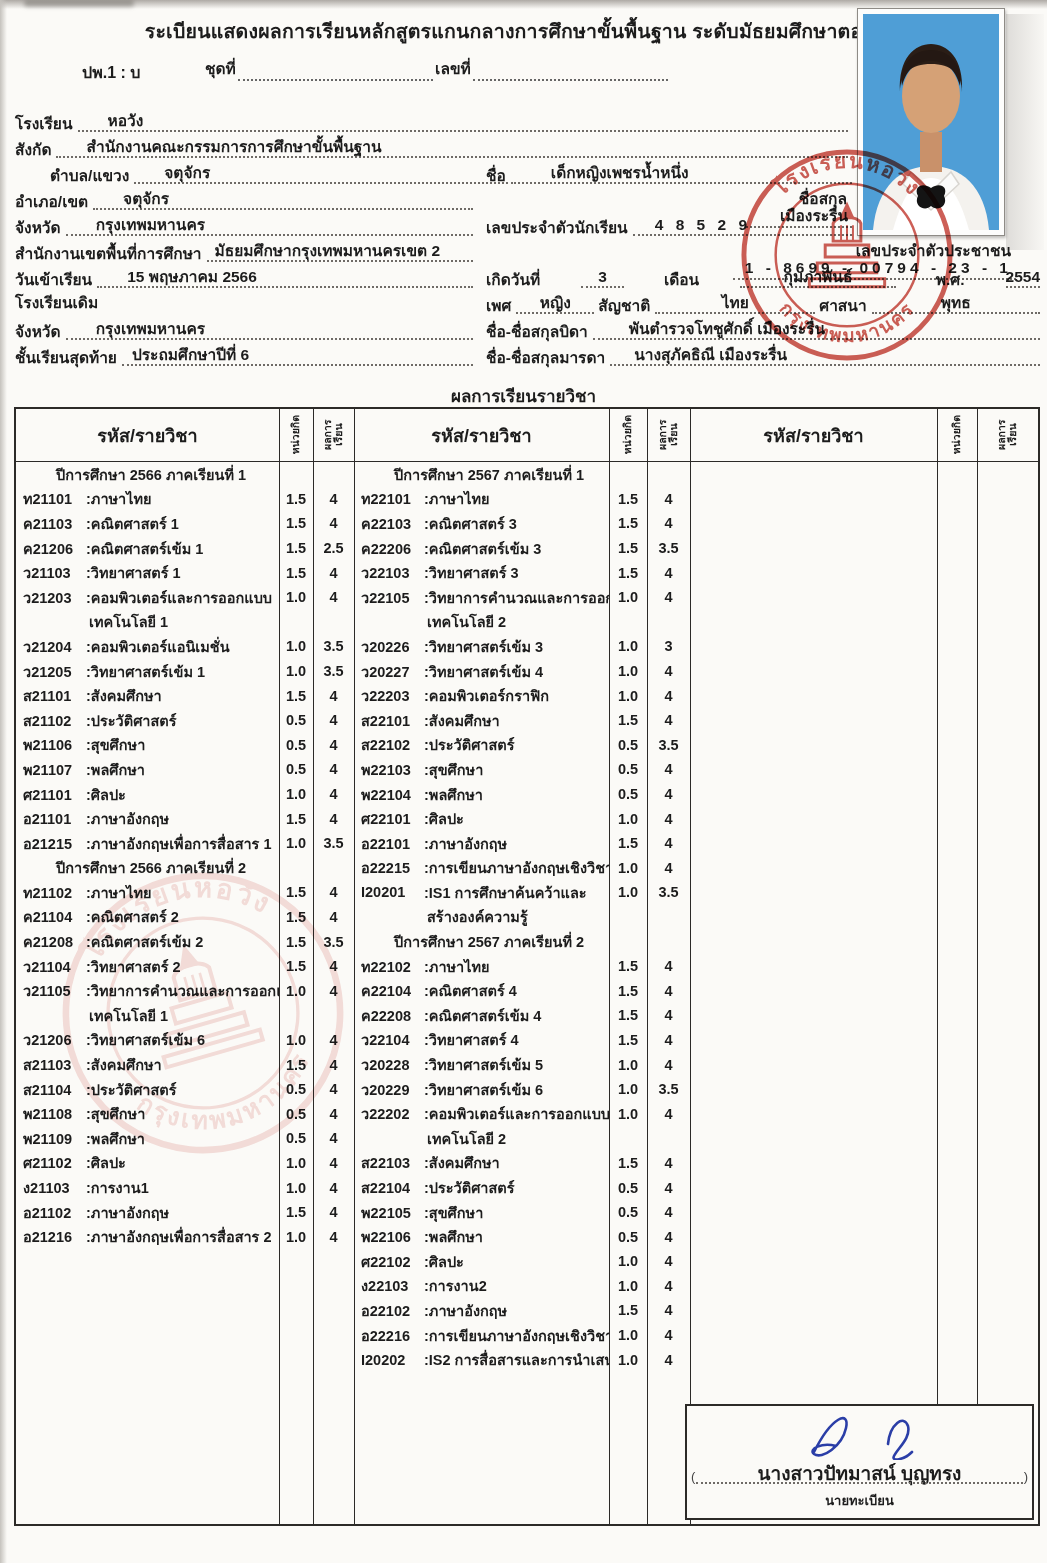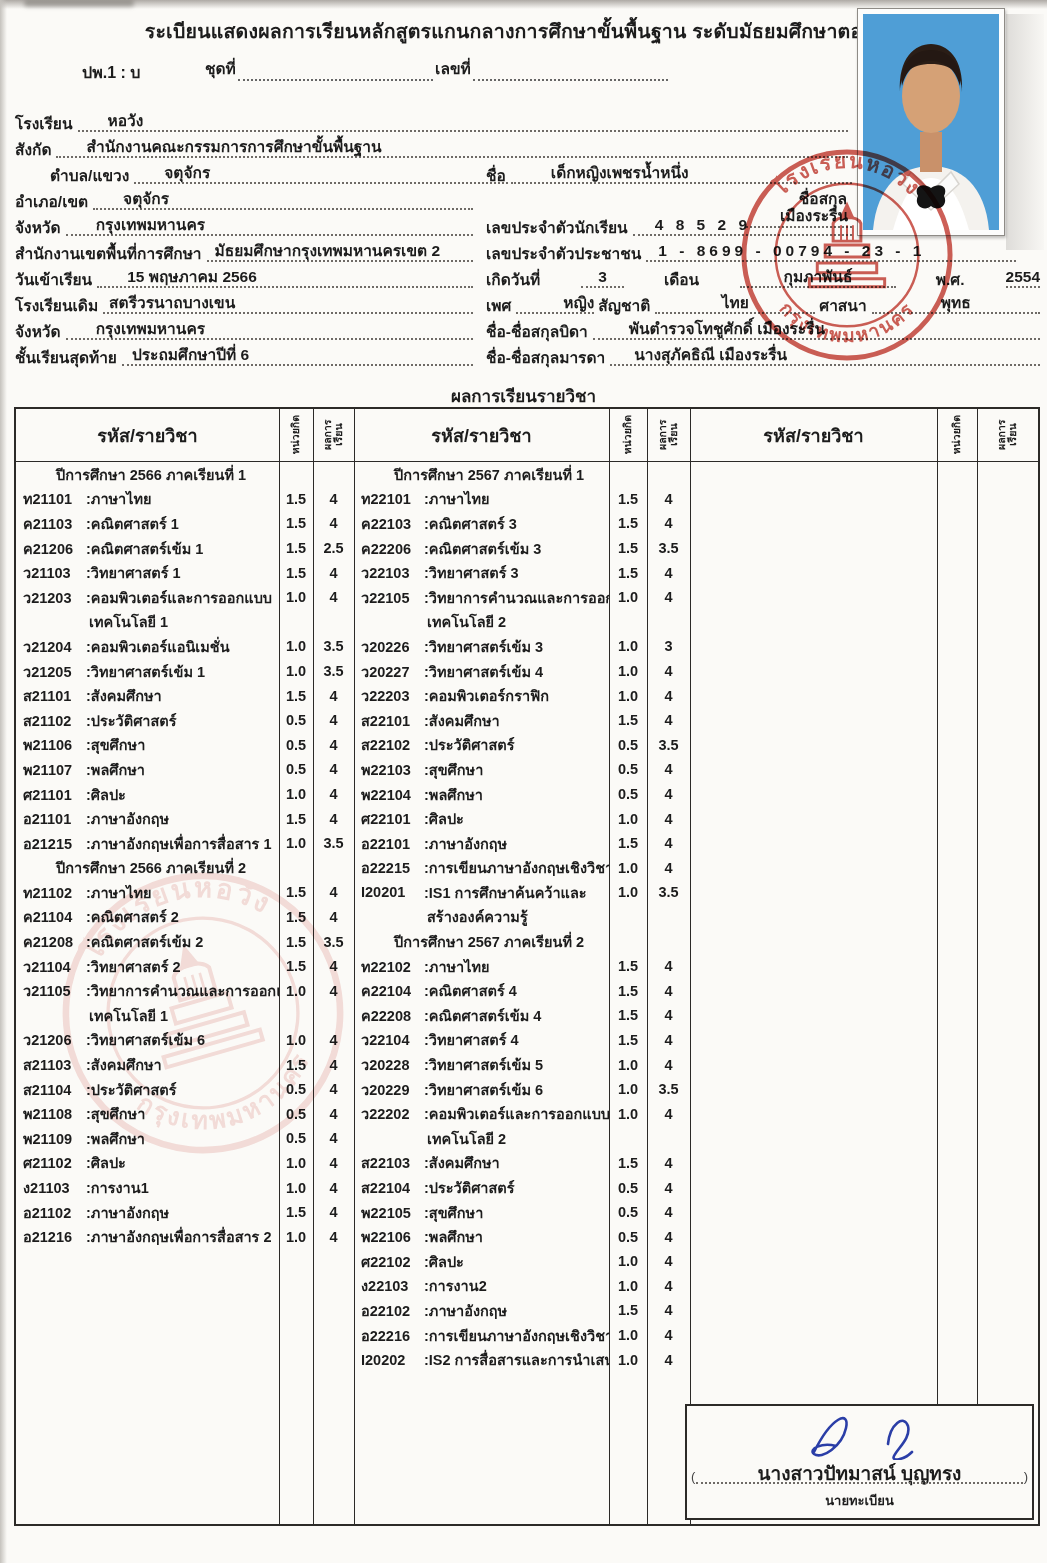--- a/index.html
+++ b/index.html
@@ -132,21 +132,20 @@
   <div class="fline" style="left:15px;top:242px;width:458px;">
     <span class="flabel">สำนักงานเขตพื้นที่การศึกษา</span>
     <span class="fval" style="padding-left:8px;">มัธยมศึกษากรุงเทพมหานครเขต 2</span>
   </div>
   <div class="fline" style="left:15px;top:268px;width:458px;">
     <span class="flabel">วันเข้าเรียน</span>
     <span class="fval">15 พฤษภาคม 2566</span>
   </div>
   <div class="fline" style="left:15px;top:294px;width:458px;">
     <span class="flabel">โรงเรียนเดิม</span>
-    <span class="fval" style="padding-left:6px;">สตรีวรนาถบางเขน</span>
   </div>
   <div class="fline" style="left:15px;top:320px;width:458px;">
     <span class="flabel">จังหวัด</span>
     <span class="fval">กรุงเทพมหานคร</span>
   </div>
   <div class="fline" style="left:15px;top:346px;width:458px;">
     <span class="flabel">ชั้นเรียนสุดท้าย</span>
     <span class="fval" style="padding-left:10px;">ประถมศึกษาปีที่ 6</span>
   </div>
 
@@ -155,35 +154,35 @@
     <span class="fval" style="padding-left:40px;">เด็กหญิงเพชรน้ำหนึ่ง</span>
   </div>
   <div class="fline" style="left:486px;top:190px;width:366px;flex-direction:column;">
     <span class="flabel">ชื่อสกุล</span>
     <span class="fval" style="padding-left:34px;">เมืองระรื่น</span>
   </div>
   <div class="fline" style="left:486px;top:216px;width:366px;">
     <span class="flabel">เลขประจำตัวนักเรียน</span>
     <span class="fval idnum" style="padding-left:22px;">4 8 5 2 9</span>
   </div>
-  <div class="fline" style="left:486px;top:242px;width:530px;">
+  <div class="fline" style="left:486px;top:242px;width:530px;flex-direction:column;">
     <span class="flabel">เลขประจำตัวประชาชน</span>
     <span class="fval idnum" style="padding-left:12px;">1 - 8699 - 00794 - 23 - 1</span>
   </div>
   <div class="fline" style="left:486px;top:268px;width:554px;gap:36px;">
     <span class="flabel">เกิดวันที่</span>
     <span class="fseg" style="width:52px;">3</span>
     <span class="flabel" style="padding-left:4px;">เดือน</span>
     <span class="fseg" style="width:190px;">กุมภาพันธ์</span>
     <span class="flabel" style="padding-left:4px;">พ.ศ.</span>
     <span class="fseg grow">2554</span>
   </div>
   <div class="fline" style="left:486px;top:294px;width:554px;">
     <span class="flabel">เพศ</span>
-    <span class="fseg" style="width:78px;text-align:right;">หญิง</span>
+    <span class="fseg" style="width:78px;">หญิง</span>
     <span class="flabel" style="padding-left:4px;">สัญชาติ</span>
     <span class="fseg" style="width:160px;">ไทย</span>
     <span class="flabel" style="padding-left:4px;">ศาสนา</span>
     <span class="fseg grow">พุทธ</span>
   </div>
   <div class="fline" style="left:486px;top:320px;width:554px;">
     <span class="flabel">ชื่อ-ชื่อสกุลบิดา</span>
     <span class="fval" style="padding-left:36px;">พันตำรวจโทชูศักดิ์  เมืองระรื่น</span>
   </div>
   <div class="fline" style="left:486px;top:346px;width:554px;">

